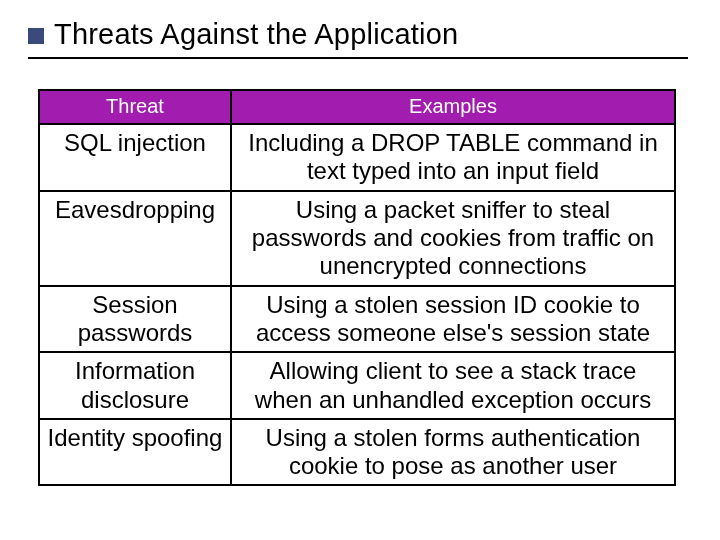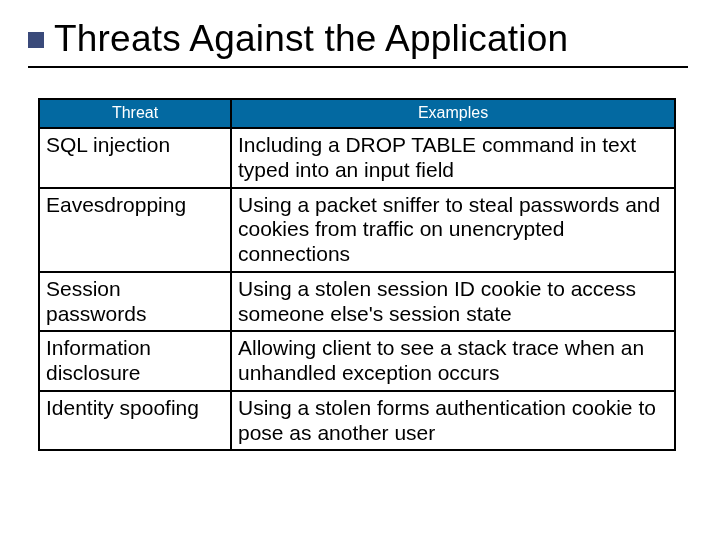--- a/index.html
+++ b/index.html
@@ -24,55 +24,55 @@
     gap: 10px;
   }
   .bullet-square {
     width: 16px;
     height: 16px;
     background: #3a4a7a;
     flex: 0 0 auto;
     margin-top: 2px;
   }
   h1.title {
-    font-size: 37px;
+    font-size: 29px;
     font-weight: 400;
     margin: 0;
     letter-spacing: 0.2px;
   }
   .title-rule {
     margin: 6px 0 0 0;
     border: none;
     border-top: 2px solid #000;
     width: 660px;
   }
   table.threats {
     border-collapse: collapse;
     width: 636px;
     margin: 30px 0 0 10px;
     table-layout: fixed;
   }
   table.threats col.col-threat { width: 192px; }
   table.threats col.col-example { width: 444px; }
   table.threats th {
-    background: #0369a1;
+    background: #a21caf;
     color: #ffffff;
     font-weight: 400;
-    font-size: 16px;
+    font-size: 20px;
     padding: 4px 6px 5px 6px;
     border: 2px solid #000;
     text-align: center;
   }
   table.threats td {
     border: 2px solid #000;
     padding: 4px 6px 4px 6px;
-    font-size: 21px;
+    font-size: 24px;
     line-height: 1.18;
     vertical-align: top;
-    text-align: left;
+    text-align: center;
     font-weight: 400;
   }
 </style>
 </head>
 <body>
 
 <div class="slide">
 
   <div class="title-wrap">
     <div class="bullet-square"></div>

